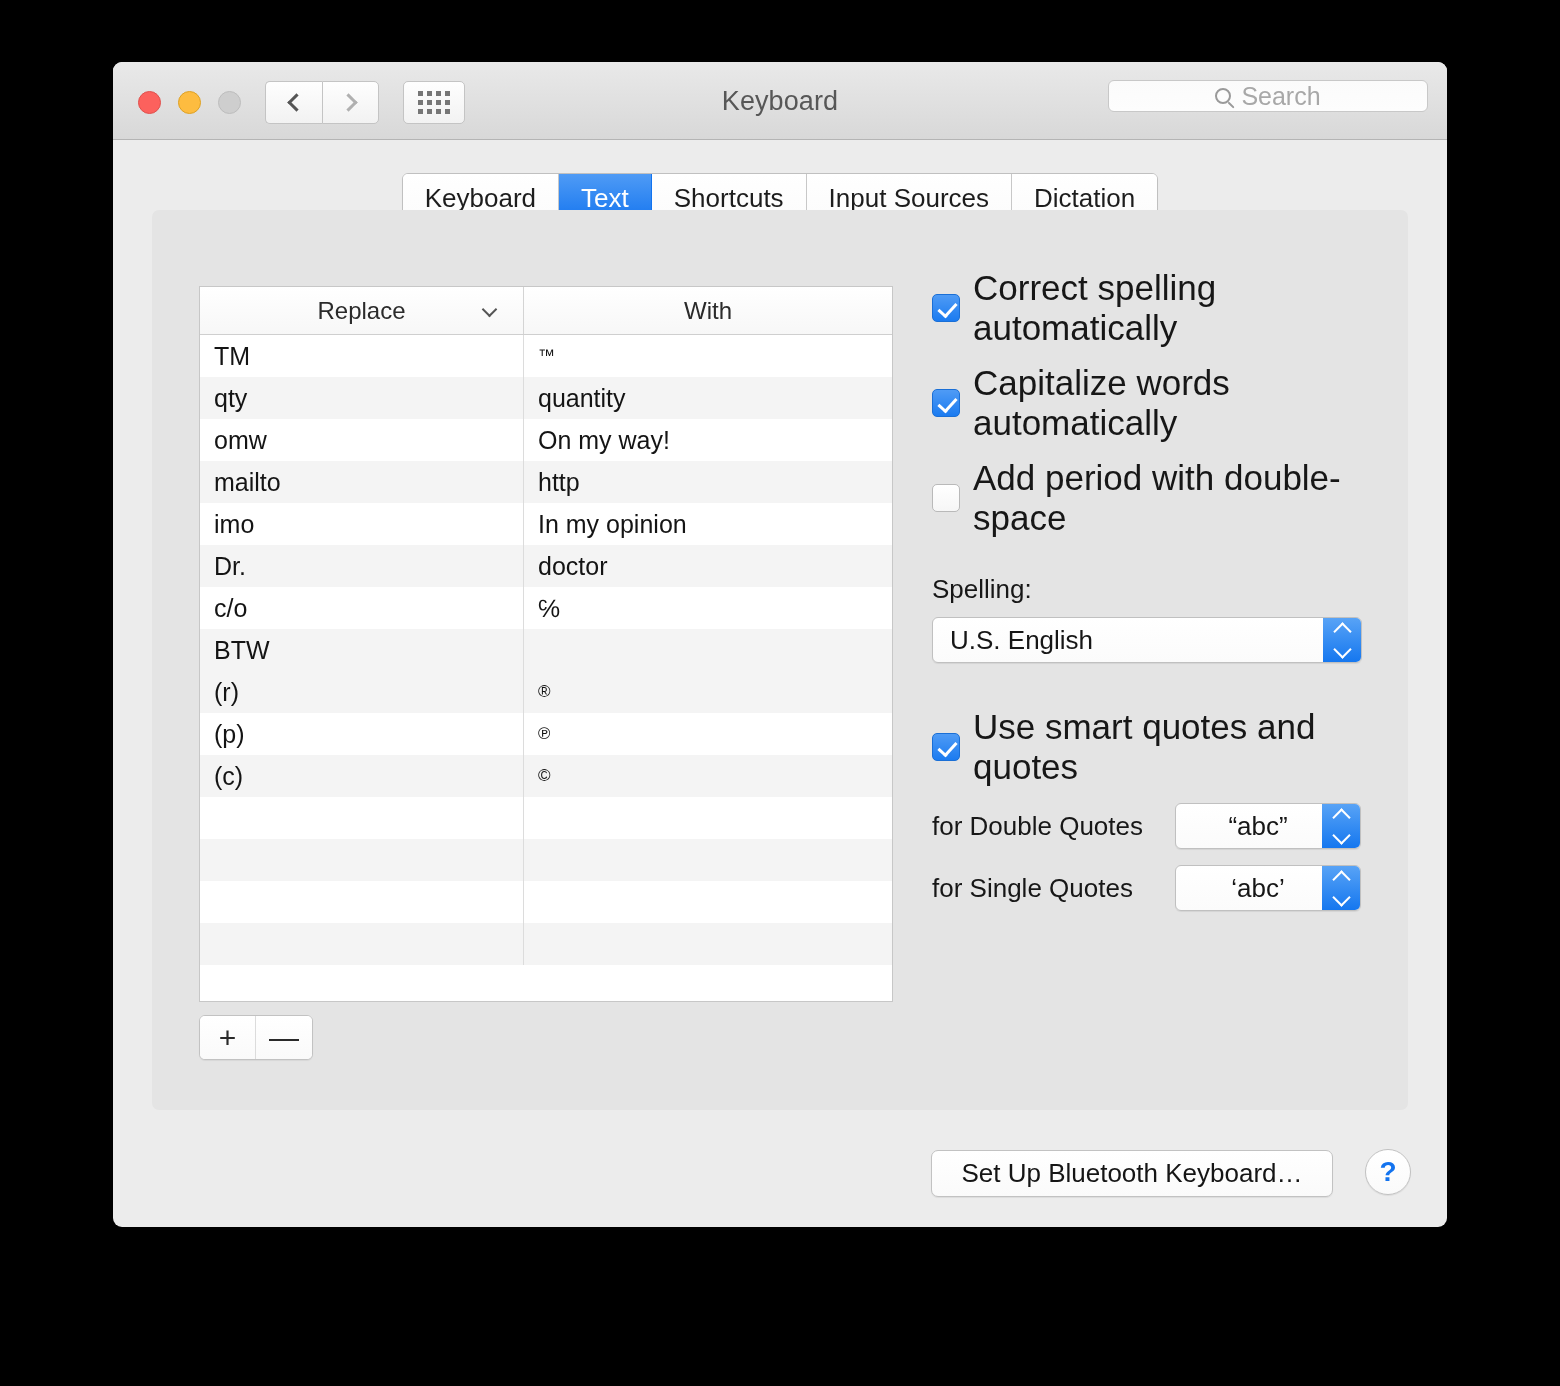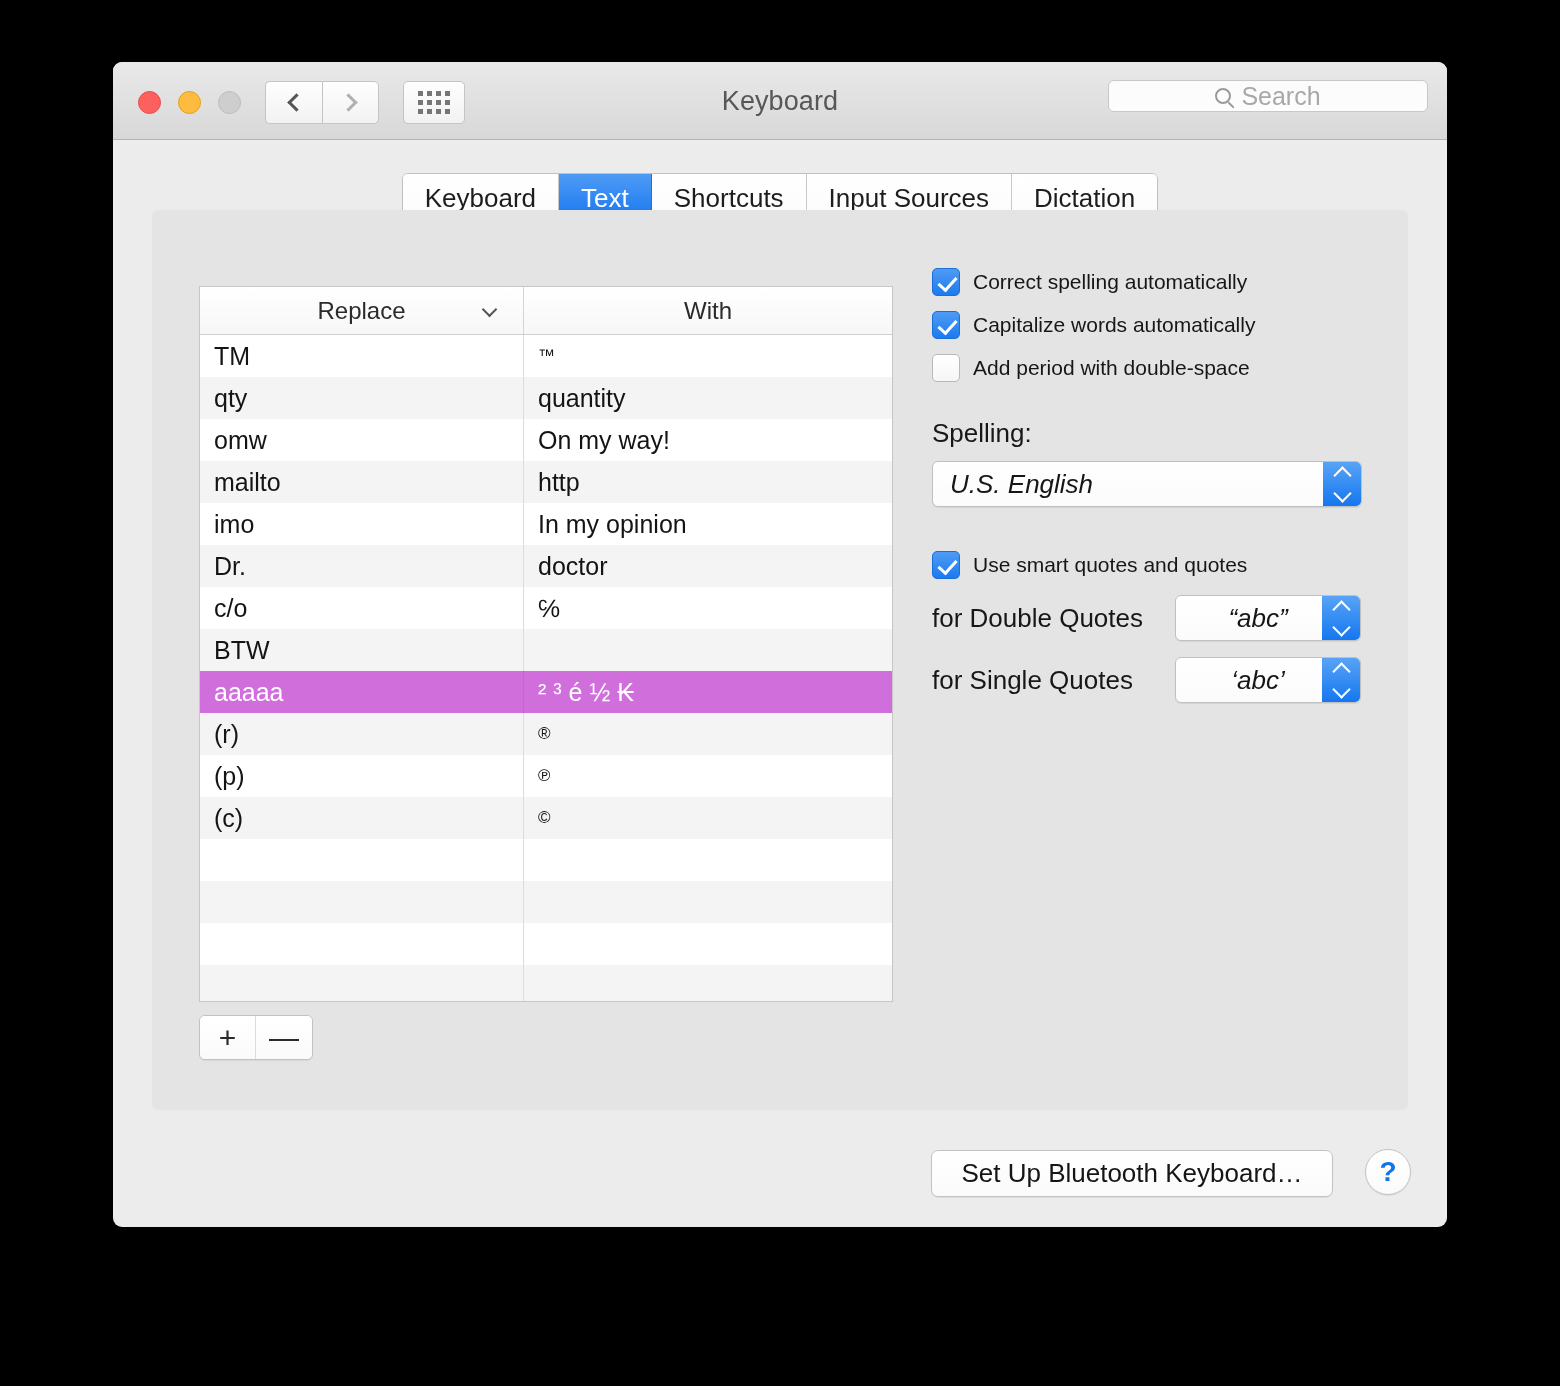--- a/index.html
+++ b/index.html
@@ -179,32 +179,32 @@
     border: 1px solid #b9b9b9;
     background: linear-gradient(to bottom,#ffffff,#f6f6f6);
     position: relative; margin-right: 13px;
   }
   .chk.on { background: linear-gradient(to bottom,#4f9bf5,#1b7bf0); border-color: #1a6fd6; }
   .chk.on::after {
     content: ""; position: absolute; left: 9px; top: 4px;
     width: 8px; height: 15px; border: solid #fff;
     border-width: 0 3px 3px 0; transform: rotate(42deg);
   }
-  .chklabel { font-size: 21px; color: #171717; }
+  .chklabel { font-size: 35px; color: #171717; }
 
   .section-label { font-size: 26px; color: #171717; margin: 36px 0 12px; }
 
   .popup {
     position: relative; height: 46px;
     background: linear-gradient(to bottom,#ffffff,#fbfbfb);
     border: 1px solid #c0c0c0; border-radius: 6px;
     display: flex; align-items: center;
     box-shadow: 0 1px 1px rgba(0,0,0,.07);
   }
-  .popup .pvalue { font-size: 26px; color: #161616; padding-left: 17px; font-style: italic; }
+  .popup .pvalue { font-size: 26px; color: #161616; padding-left: 17px; }
   .stepper {
     position: absolute; right: 0; top: 0; bottom: 0; width: 38px;
     background: linear-gradient(to bottom,#58a3f6,#1577ef);
     border-radius: 0 5px 5px 0;
     display: flex; flex-direction: column;
     align-items: center; justify-content: center; gap: 5px;
   }
   .stepper i { display:block; width: 13px; height: 13px;
                border: solid #fff; border-width: 0 2.6px 2.6px 0; }
   .stepper i.up   { transform: rotate(-135deg); margin-top: 4px; }
@@ -330,24 +330,20 @@
             <div class="cell-a">Dr.</div>
             <div class="cell-b">doctor</div>
           </div>
           <div class="row odd">
             <div class="cell-a">c/o</div>
             <div class="cell-b">℅</div>
           </div>
           <div class="row even">
             <div class="cell-a">BTW</div>
           </div>
-          <div class="row odd selected">
-            <div class="cell-a">aaaaa</div>
-            <div class="cell-b">² ³ é ½ ₭</div>
-          </div>
           <div class="row even">
             <div class="cell-a">(r)</div>
             <div class="cell-b">
               <span class="small-sup">®</span>
             </div>
           </div>
           <div class="row odd">
             <div class="cell-a">(p)</div>
             <div class="cell-b">
               <span class="small-sup">℗</span>

